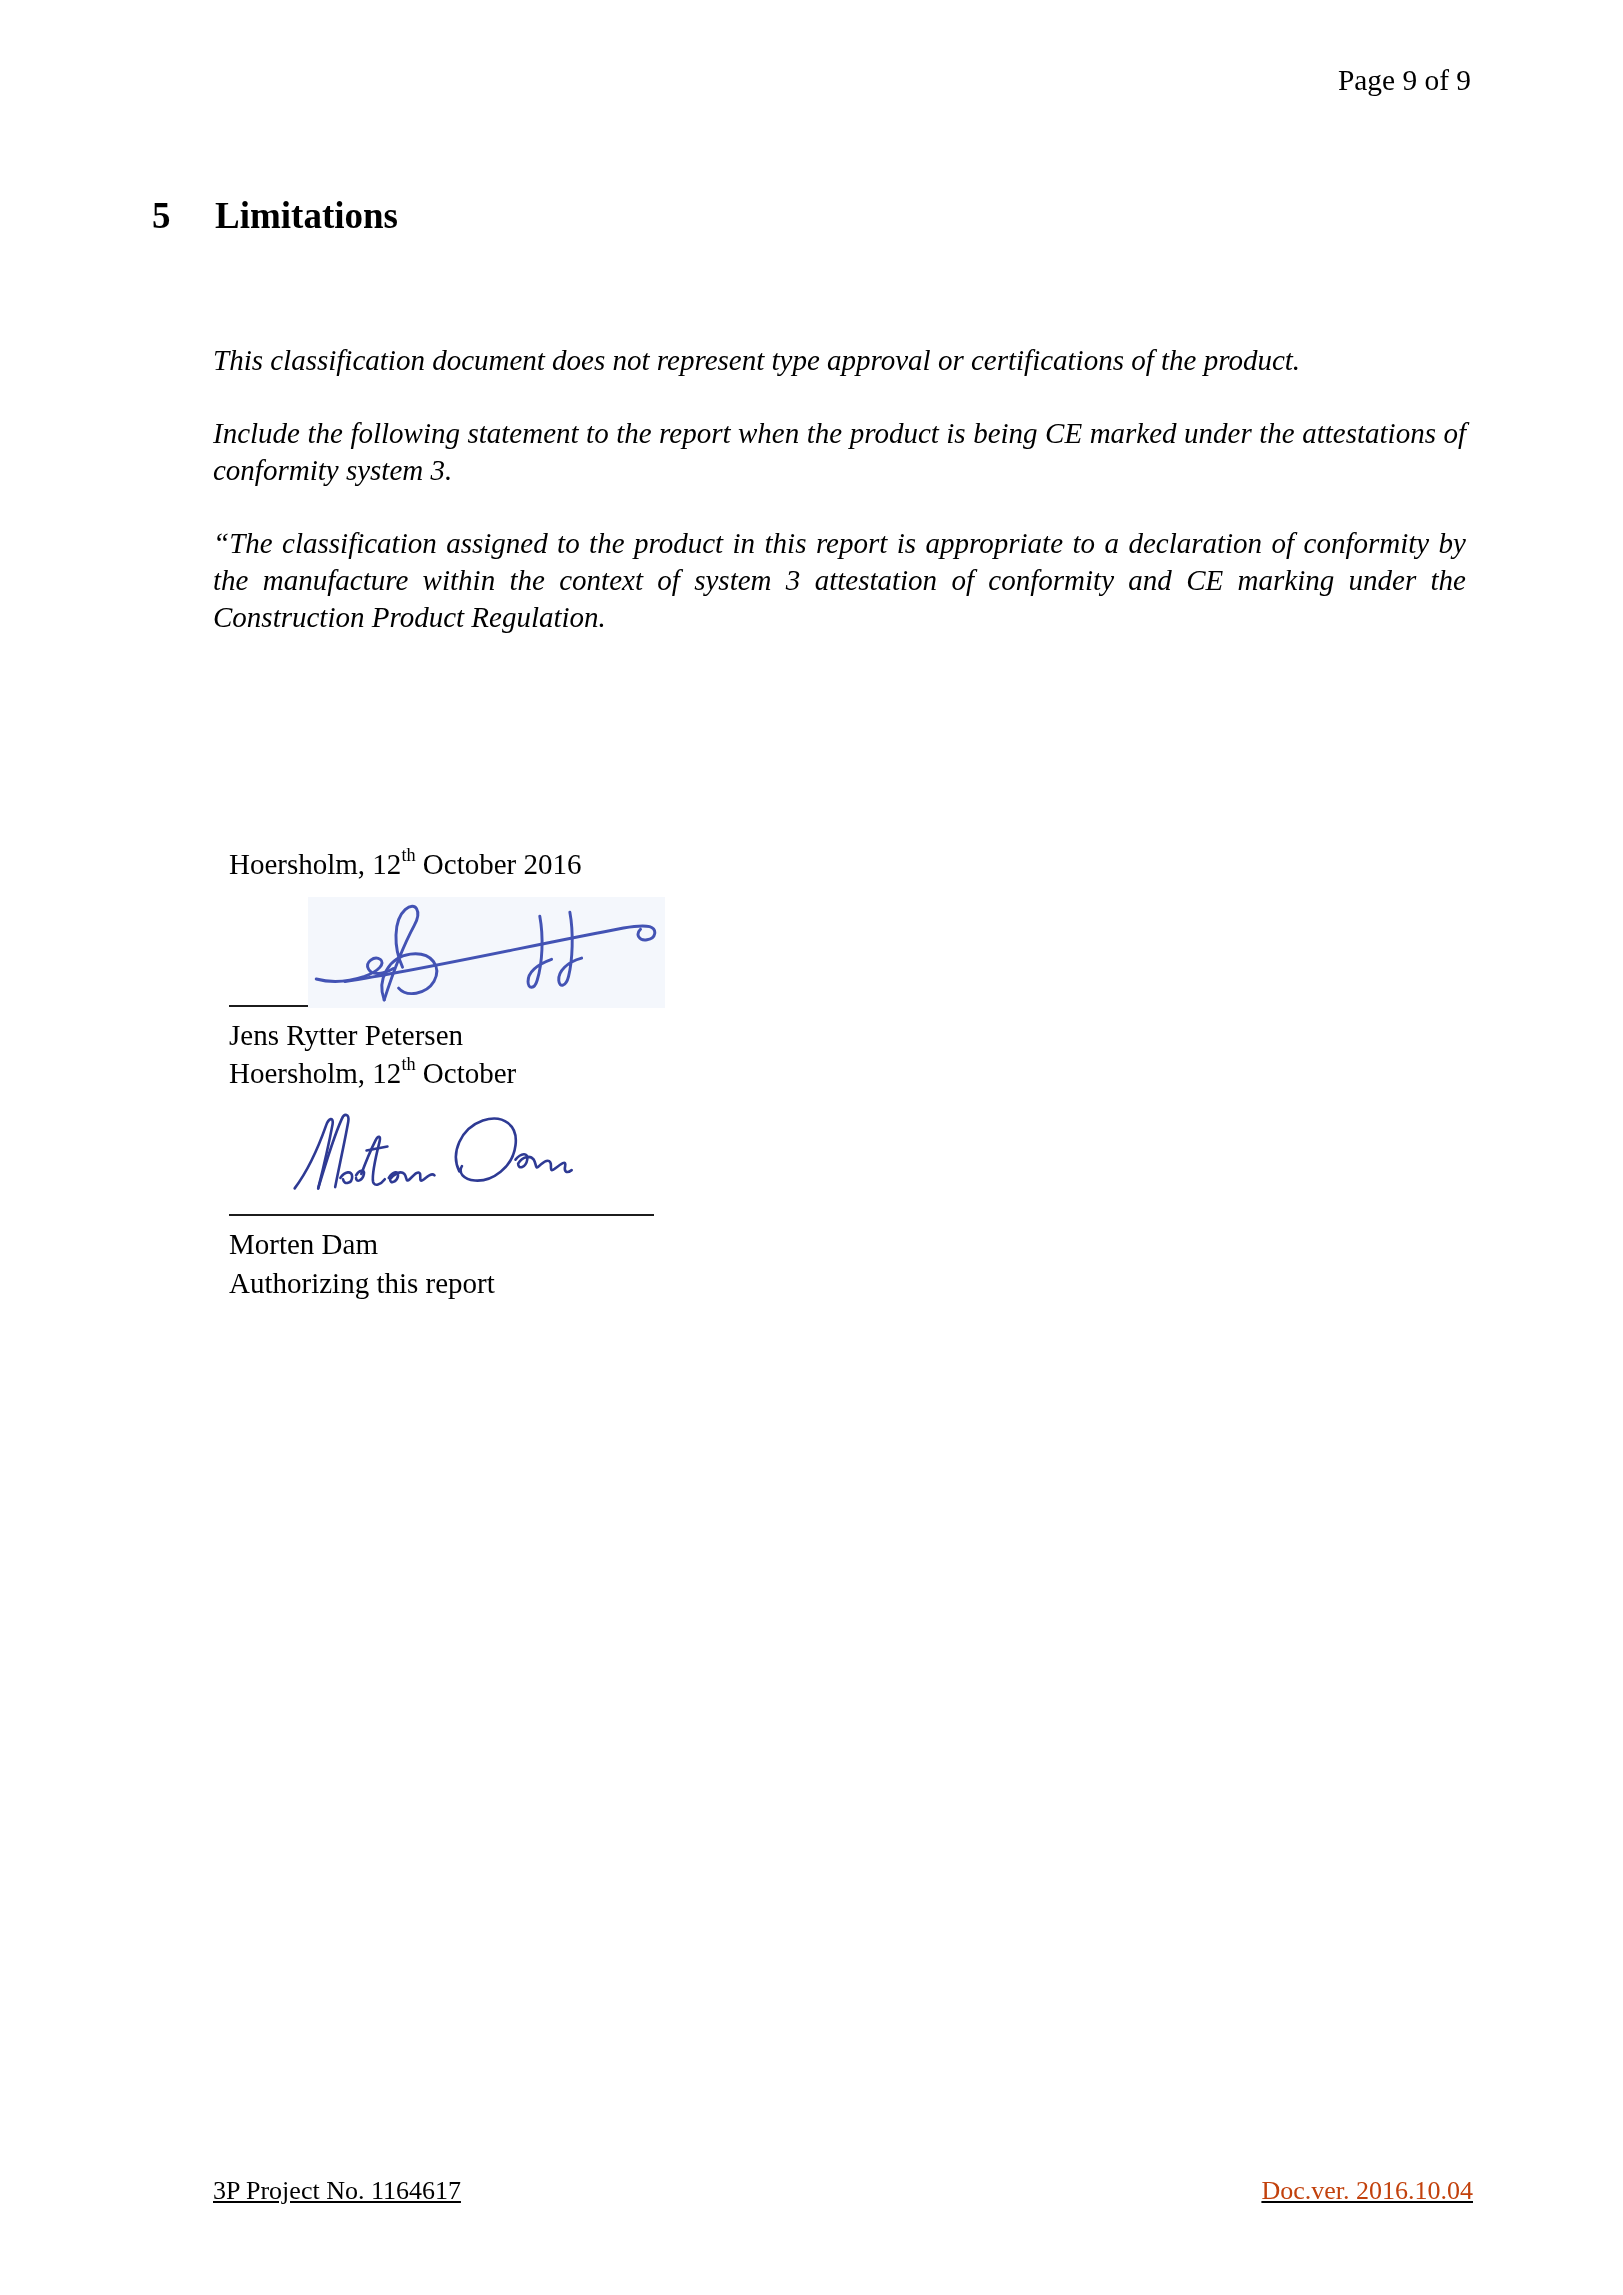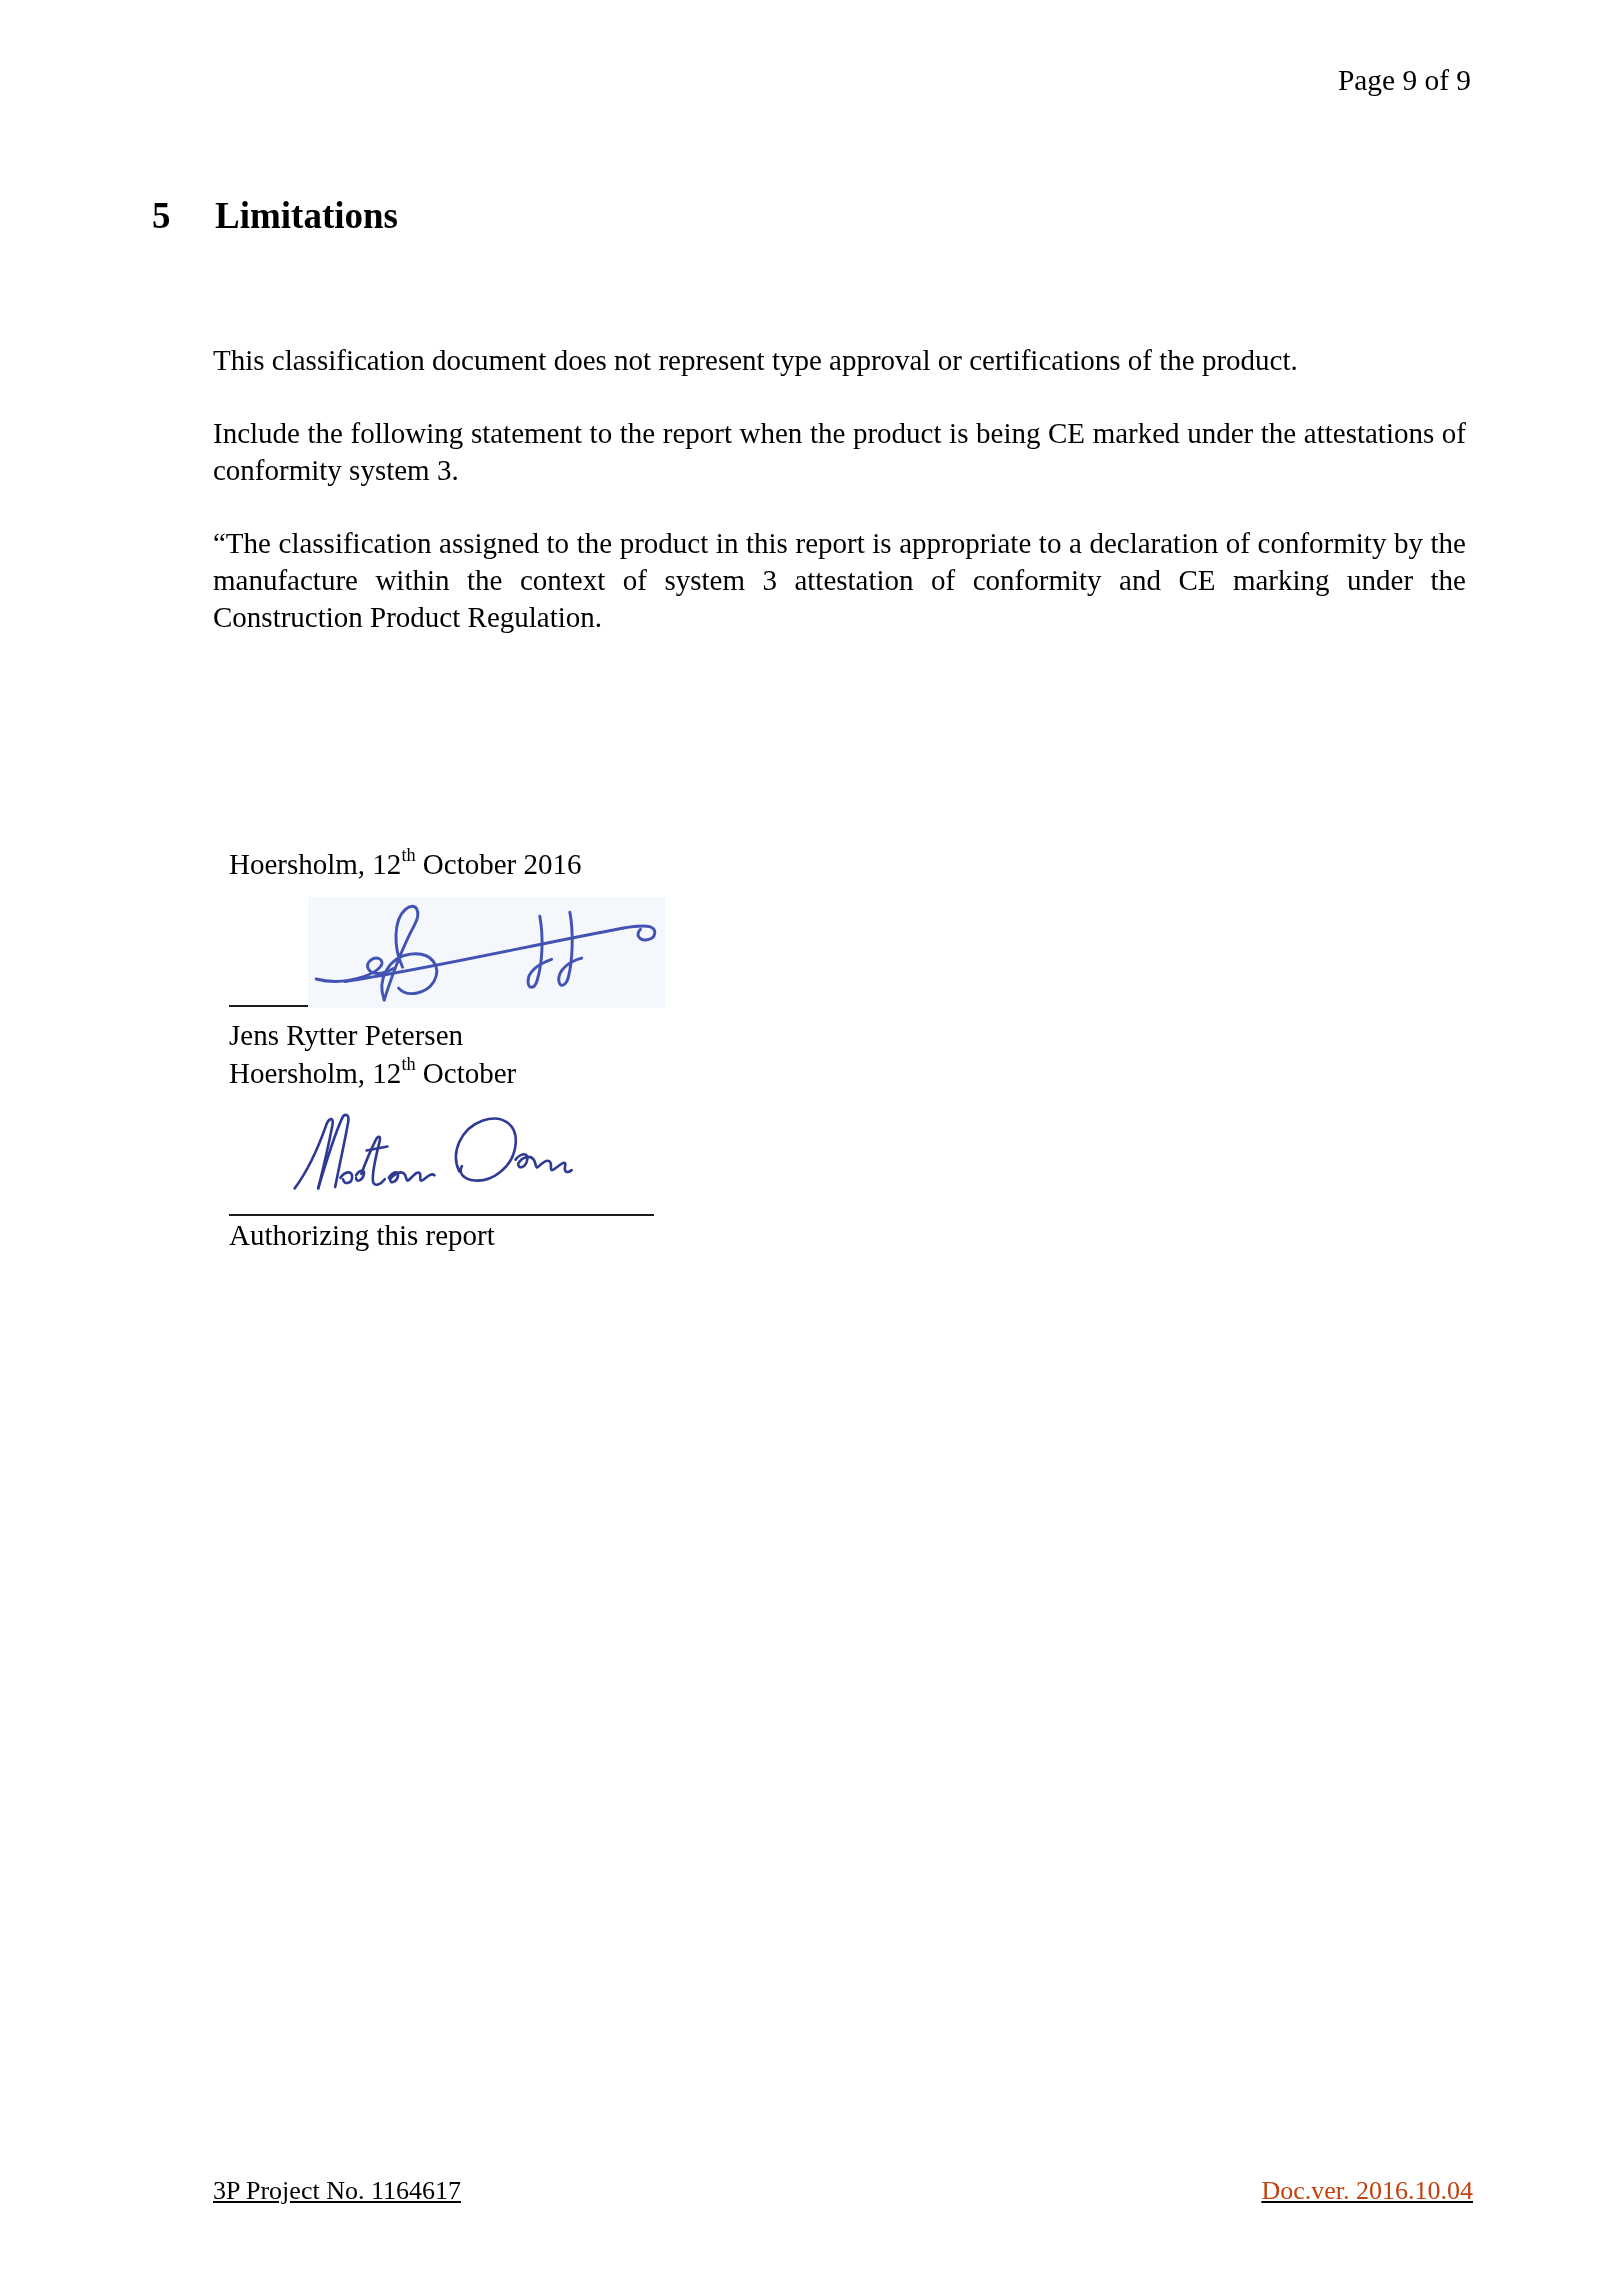--- a/index.html
+++ b/index.html
@@ -39,20 +39,21 @@
     position: absolute;
     top: 342px;
     left: 213px;
     width: 1253px;
   }
   .content p {
     margin: 0 0 36px 0;
     font-size: 29px;
     line-height: 37px;
     text-align: justify;
+    font-style: italic;
   }
 
   .signature-section {
     position: absolute;
     top: 846px;
     left: 229px;
     width: 1207px;
     display: flex;
     justify-content: space-between;
     flex-direction: column;
@@ -177,20 +178,21 @@
             <path d="M104,100 C108,92 118,90 116,98 C114,108 104,112 104,104" stroke="#2e3a94"></path>
             <path d="M112,98 C120,76 128,58 134,46 C138,38 142,40 140,48 C134,72 128,100 130,110 C132,118 142,114 148,106" stroke="#2e3a94"></path>
             <path d="M120,62 L152,56" stroke="#2e3a94"></path>
             <path d="M154,104 C160,94 170,92 168,102 C166,110 156,114 156,106 C162,98 172,92 178,98 C182,103 180,112 186,106 C194,98 200,92 202,98 C203,104 200,112 208,106 C214,101 220,96 224,100" stroke="#2e3a94"></path>
             <path d="M262,94 C248,66 264,28 298,16 C330,6 352,24 348,54 C344,88 312,110 286,108 C268,106 260,96 266,86" stroke="#2e3a94"></path>
             <path d="M348,76 C356,66 368,64 366,76 C364,88 352,92 352,82 C358,72 370,68 376,76 C380,82 378,92 384,86 C392,78 400,74 402,82 C403,88 400,96 408,90 C418,82 426,76 424,86 C422,94 426,98 434,92" stroke="#2e3a94"></path>
           </g>
         </svg>
       </div>
       <div class="sig-line"></div>
+      <div class="sig-name">Morten Dam</div>
       <div class="sig-role">Authorizing this report</div>
     </div>
 
   </div>
 
   <div class="footer">
     <div class="footer-left">3P Project No. 1164617</div>
     <div class="footer-right">Doc.ver. 2016.10.04</div>
   </div>
 

